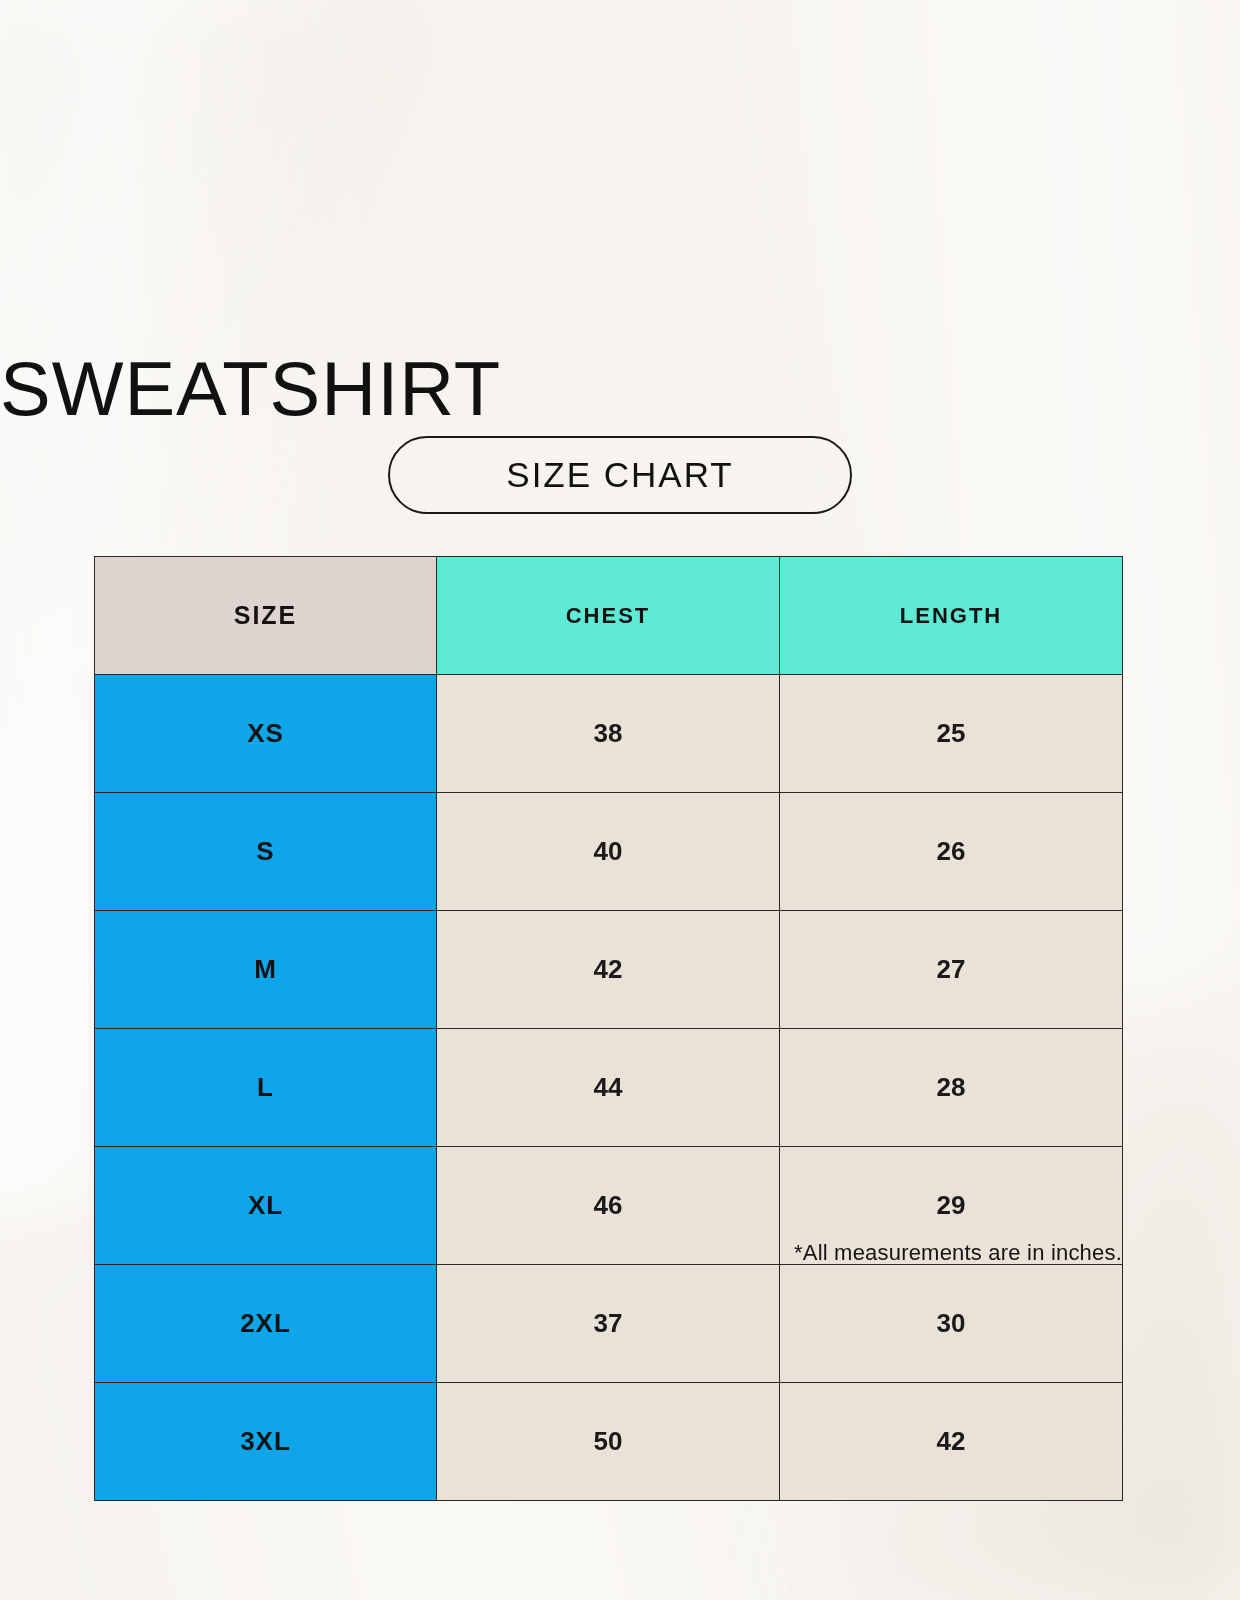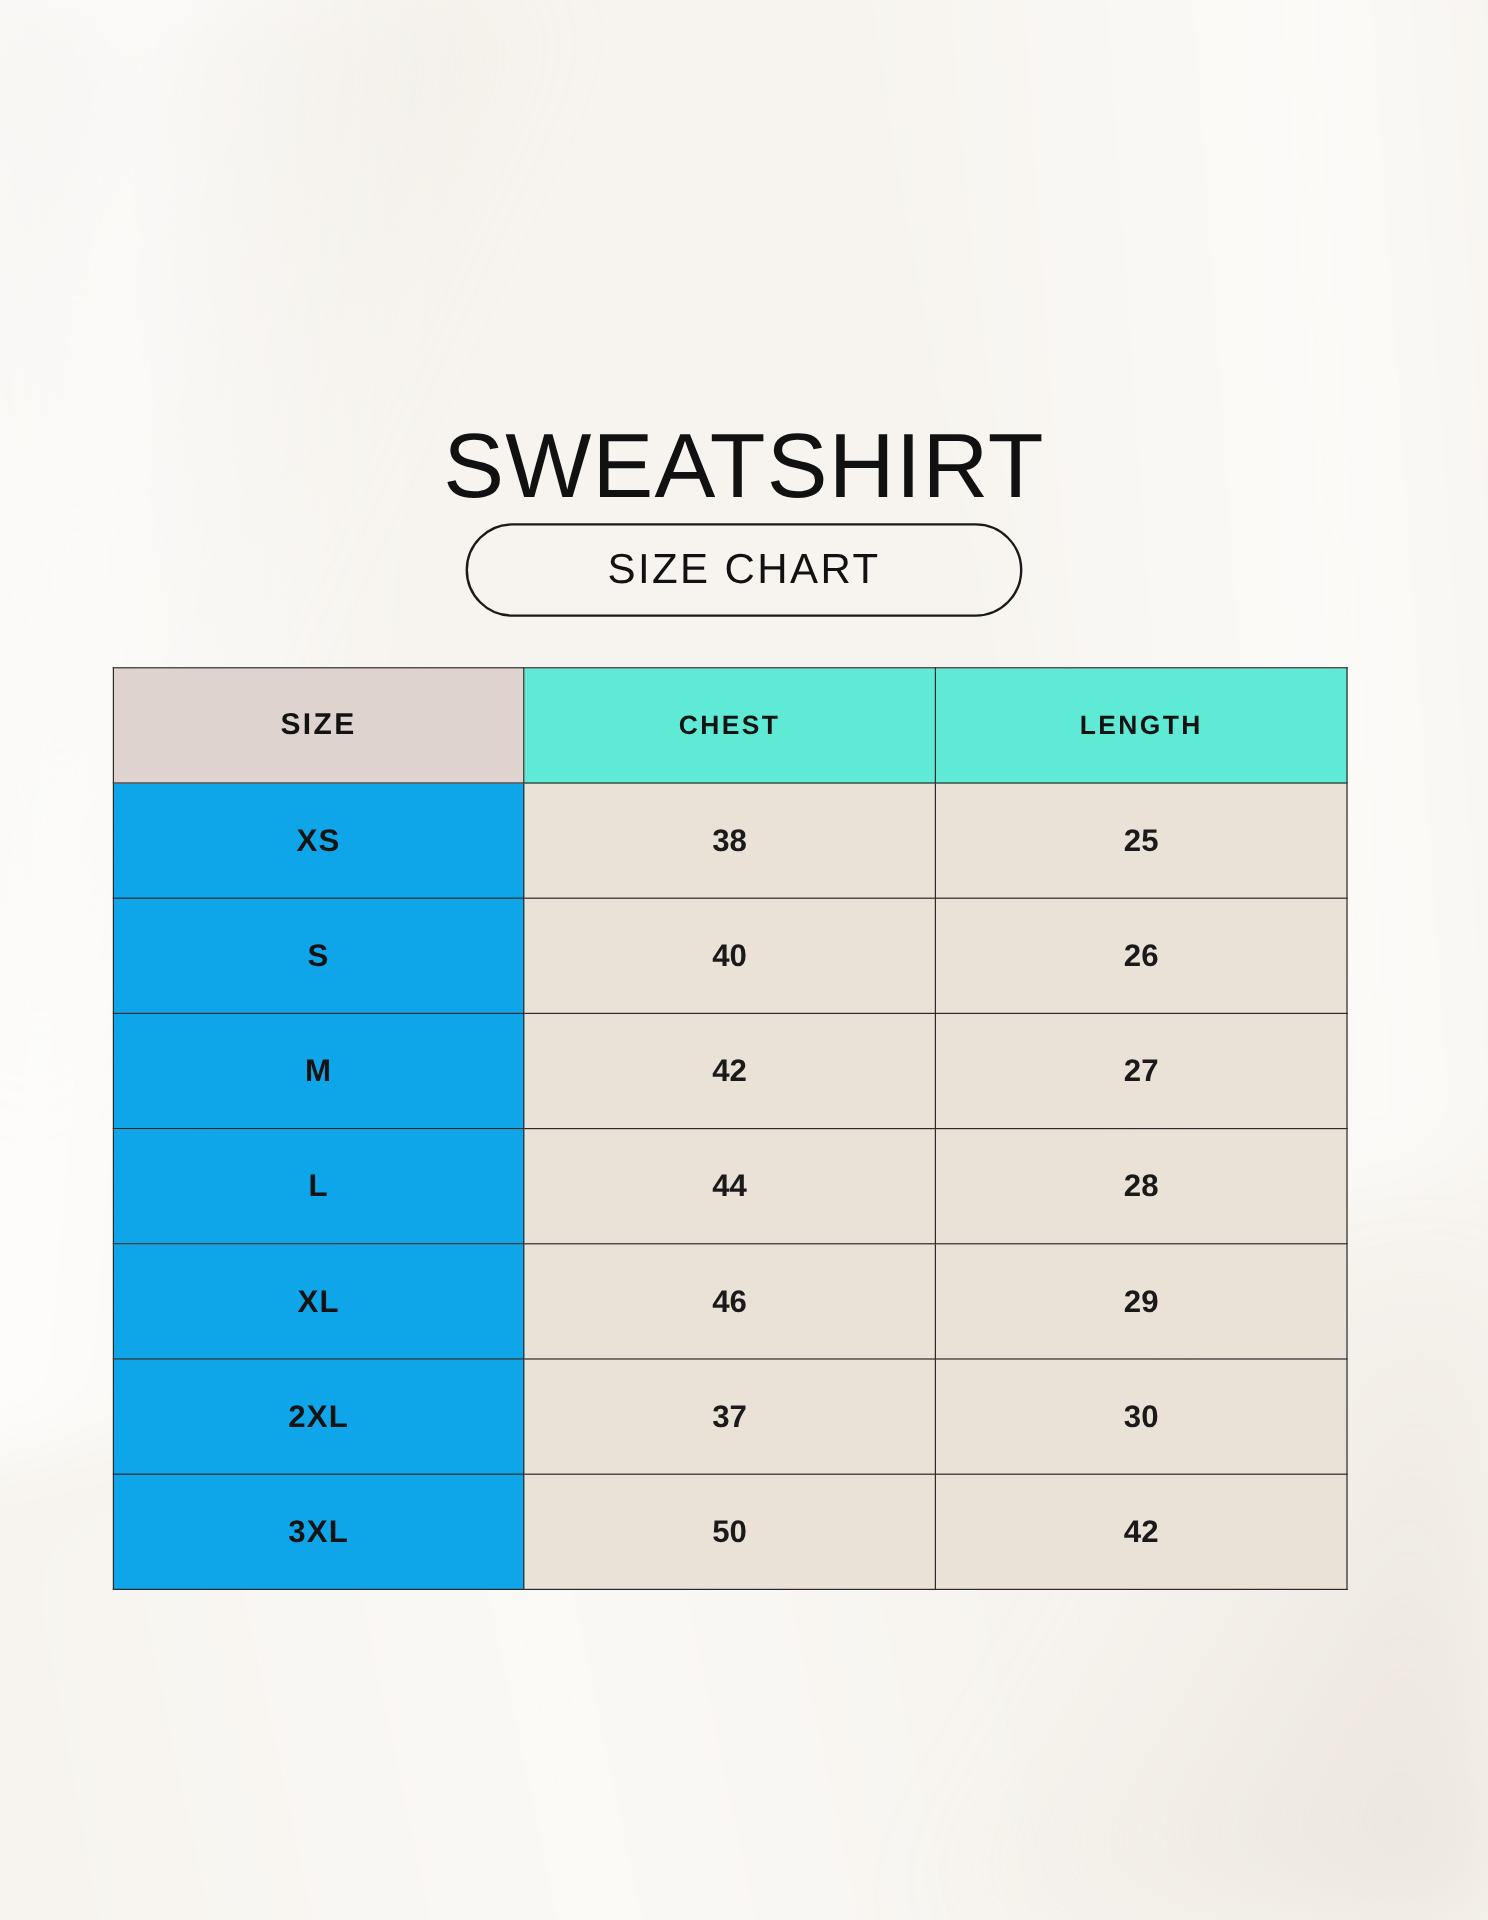--- a/index.html
+++ b/index.html
@@ -69,21 +69,20 @@
     width: 1240px;
     height: 1600px;
     box-sizing: border-box;
   }
 
   .title {
     position: absolute;
     top: 300px;
     left: 0;
     width: 1240px;
-    text-align: center;
     font-size: 76px;
     font-weight: 400;
     letter-spacing: 1px;
     color: #111111;
     line-height: 1;
   }
 
   .pill {
     position: absolute;
     top: 436px;
@@ -116,21 +115,21 @@
     border-collapse: collapse;
     width: 1028px;
     table-layout: fixed;
   }
   table.size-table th,
   table.size-table td {
     border: 1.6px solid #2a2a2a;
     height: 85px;
     text-align: center;
     vertical-align: middle;
-    padding: 5px;
+    padding: 16px;
   }
   col.col-size { width: 342px; }
   col.col-chest { width: 343px; }
   col.col-length { width: 343px; }
 
   th.head-size {
     background: #ded3ce;
     font-size: 25px;
     font-weight: bold;
     letter-spacing: 2px;
@@ -233,14 +232,15 @@
         </tr>
         <tr>
           <td class="cell-size">3XL</td>
           <td class="cell-value">50</td>
           <td class="cell-value">42</td>
         </tr>
       </tbody>
     </table>
   </div>
 
+  <div class="footnote">*All measurements are in inches.</div>
 
 </div>
 
 </body></html>

